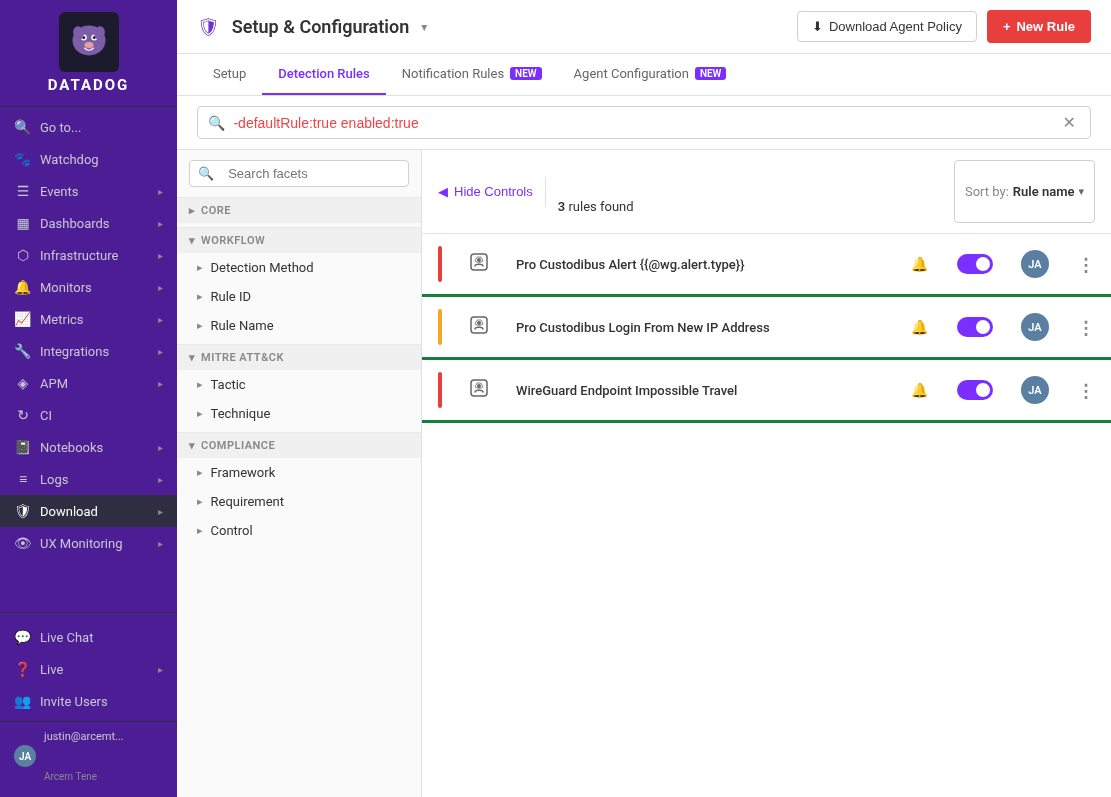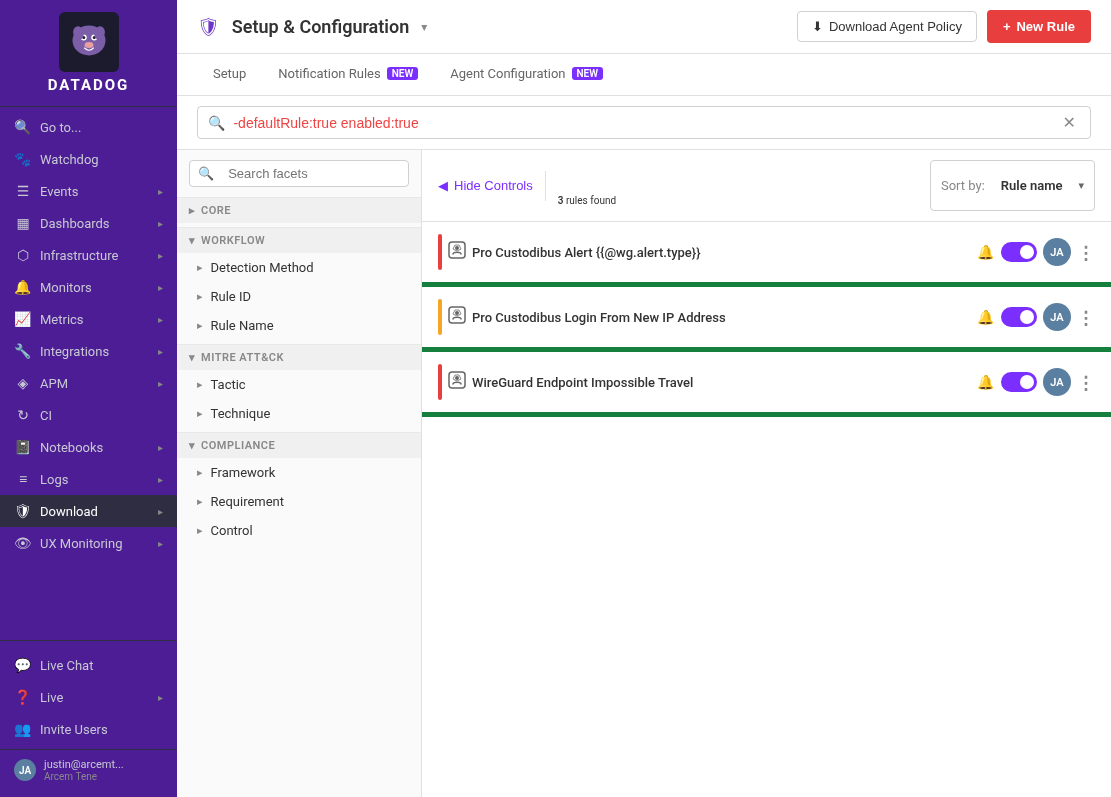--- a/index.html
+++ b/index.html
@@ -53,28 +53,28 @@
     .facets-search-input { border: none; outline: none; font-size: 13px; color: #333; flex: 1; background: transparent; margin-left: 8px; }
     .facet-group-header { display: flex; align-items: center; padding: 6px 12px; font-size: 11px; font-weight: 600; color: #888; text-transform: uppercase; letter-spacing: 0.5px; background: #f0f0f0; border-top: 1px solid #e8e8e8; }
     .facet-item { display: flex; align-items: center; padding: 7px 14px 7px 20px; cursor: pointer; font-size: 13px; color: #333; }
     .facet-chevron { font-size: 11px; color: #888; margin-right: 8px; }
     .facet-group-chevron { font-size: 11px; color: #888; margin-right: 6px; }
 
     
     .rules-panel { flex: 1; overflow-y: auto; }
     .rules-header { display: flex; align-items: center; padding: 10px 16px; border-bottom: 1px solid #e0e0e0; background: #fff; gap: 12px; }
     .hide-controls-btn { display: flex; align-items: center; gap: 6px; color: #7b2fff; cursor: pointer; font-size: 13px; background: none; border: none; }
-    .rules-count { font-size: 10px; color: #333; margin-top: 30px; }
+    .rules-count { font-size: 13px; color: #333; margin-top: 30px; }
     .rules-count span { font-weight: 600; }
-    .sort-by { margin-left: auto; display: flex; align-items: center; gap: 16px; font-size: 13px; color: #333; cursor: pointer; border: 1px solid #d0d0d0; padding: 17px 10px; border-radius: 4px; background: #fff; }
+    .sort-by { margin-left: auto; display: flex; align-items: center; gap: 4px; font-size: 13px; color: #333; cursor: pointer; border: 1px solid #d0d0d0; padding: 23px 10px; border-radius: 4px; background: #fff; }
     .sort-label { color: #888; }
     .sort-value { font-weight: 600; }
 
     
-    .rule-item { display: flex; align-items: center; padding: 12px 16px; border-bottom: 5px solid #15803d; background: #fff; gap: 6px; }
+    .rule-item { display: flex; align-items: center; padding: 12px 16px; border-bottom: 3px solid #15803d; background: #fff; gap: 28px; }
     .rule-severity { width: 4px; height: 36px; border-radius: 2px; flex-shrink: 0; }
     .severity-red { background: #e83e3e; }
     .severity-orange { background: #f5a623; }
     .rule-type-icon { font-size: 16px; color: #666; flex-shrink: 0; }
     .rule-name { flex: 1; font-size: 13px; color: #333; font-weight: 500; }
     .rule-bell { font-size: 14px; color: #bbb; cursor: pointer; }
     .toggle-wrap { position: relative; width: 36px; height: 20px; flex-shrink: 0; }
     .toggle-track { width: 36px; height: 20px; background: #7b2fff; border-radius: 10px; cursor: pointer; }
     .toggle-thumb { position: absolute; top: 3px; right: 3px; width: 14px; height: 14px; background: #fff; border-radius: 50%; }
     .rule-avatar { width: 28px; height: 28px; border-radius: 50%; overflow: hidden; background: #ccc; flex-shrink: 0; display: flex; align-items: center; justify-content: center; font-size: 11px; color: #fff; font-weight: 600; }
@@ -192,21 +192,21 @@
       <span class="nav-arrow">▸</span>
     </div>
     <div class="nav-item">
       <span class="nav-icon">👥</span>
       <span class="nav-label">Invite Users</span>
     </div>
     <div class="nav-item" style="border-top: 1px solid #2e2d42; margin-top: 4px; padding-top: 8px;">
       <span class="nav-icon" style="width:22px;height:22px;border-radius:50%;background:#5a7fa0;display:flex;align-items:center;justify-content:center;font-size:10px;color:#fff;font-weight:600;">JA</span>
       <div style="display:flex;flex-direction:column;">
         <span style="font-size:11px;color:#c8c8d4;">justin@arcemt...</span>
-        <span style="font-size:10px;color:#888;">Arcem Tene</span>
+        <span style="font-size:10px;color:#888;margin-top:28px;">Arcem Tene</span>
       </div>
     </div>
   </div>
 </nav>
 
 <div class="main">
 
   <div class="header">
     <span class="header-shield">🛡</span>
     <span class="header-title">Setup &amp; Configuration</span>
@@ -219,20 +219,23 @@
       <button class="btn-new-rule">
         <span>+</span>
         <span>New Rule</span>
       </button>
     </div>
   </div>
 
   <div class="tabs">
     <div class="tab">
       <span>Setup</span>
+    </div>
+    <div class="tab active">
+      <span>Detection Rules</span>
     </div>
     <div class="tab">
       <span>Notification Rules</span>
       <span class="badge-new">NEW</span>
     </div>
     <div class="tab">
       <span>Agent Configuration</span>
       <span class="badge-new">NEW</span>
     </div>
   </div>

